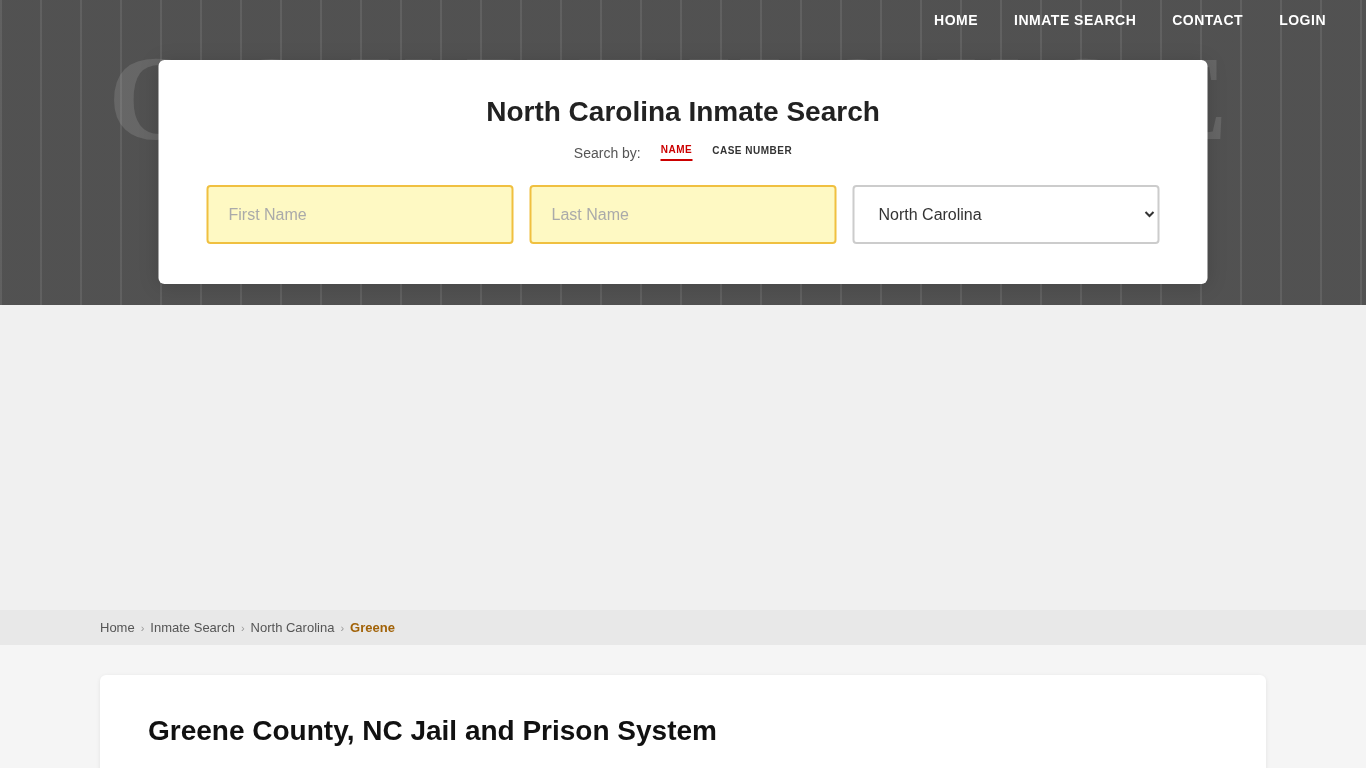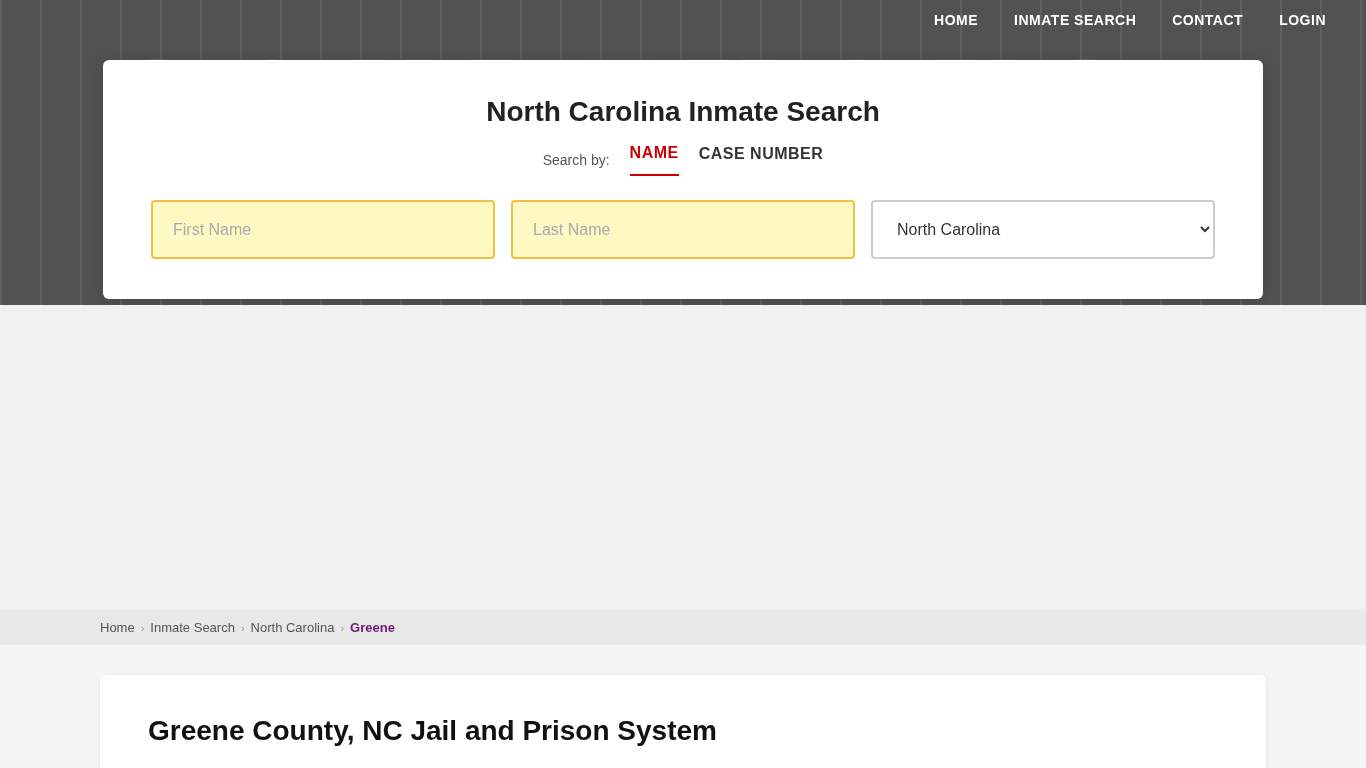--- a/index.html
+++ b/index.html
@@ -78,21 +78,21 @@
 
     
     .search-card {
       position: absolute;
       top: 60px;
       left: 50%;
       transform: translateX(-50%);
       background: white;
       border-radius: 6px;
       padding: 36px 48px 40px;
-      width: 1160px;
+      width: 1049px;
       box-shadow: 0 2px 20px rgba(0,0,0,0.15);
       z-index: 20;
     }
     .search-card-title {
       text-align: center;
       font-size: 28px;
       font-weight: bold;
       color: #222;
       margin-bottom: 16px;
     }
@@ -101,24 +101,24 @@
       align-items: center;
       justify-content: center;
       gap: 20px;
       margin-bottom: 24px;
     }
     .search-by-label {
       color: #555;
       font-size: 14px;
     }
     .search-tab {
-      font-size: 16px;
+      font-size: 10px;
       font-weight: bold;
       cursor: pointer;
-      padding-bottom: 12px;
+      padding-bottom: 4px;
       letter-spacing: 0.5px;
     }
     .search-tab.active {
       color: #cc0000;
       border-bottom: 2px solid #cc0000;
     }
     .search-tab.inactive {
       color: #333;
     }
     .search-inputs-row {
@@ -175,21 +175,21 @@
     .breadcrumb a {
       color: #555;
       text-decoration: none;
     }
     .breadcrumb-sep {
       color: #999;
       font-size: 11px;
     }
     .breadcrumb-current {
       font-weight: bold;
-      color: #701a75;
+      color: #a16207;
     }
 
     
     .main-content {
       background: #f5f5f5;
       padding: 30px 100px 60px;
     }
     .content-card {
       background: white;
       border-radius: 6px;

